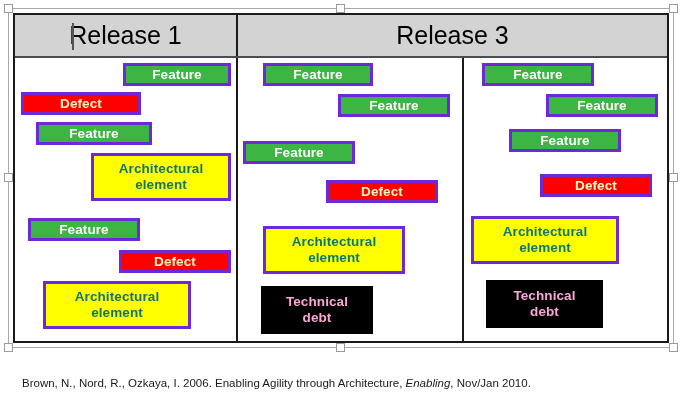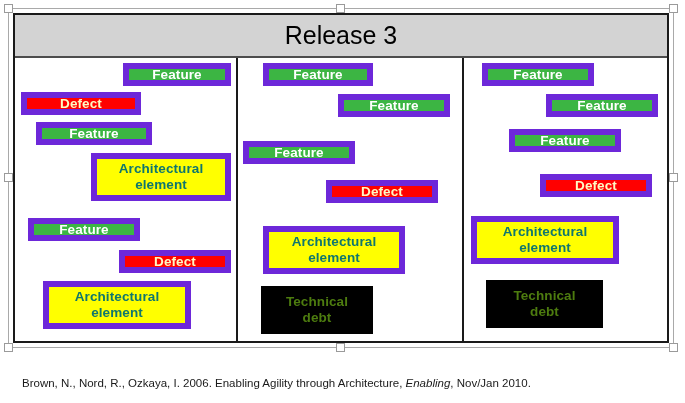--- a/index.html
+++ b/index.html
@@ -104,21 +104,21 @@
     box-sizing: border-box;
     background: #ffffff;
   }
   .body-cell + .body-cell {
     border-left: 2px solid #1a1a1a;
   }
 
   
   .item {
     position: absolute;
-    border: 6px solid #6d28d9;
+    border: 3px solid #6d28d9;
     box-sizing: border-box;
     display: flex;
     align-items: center;
     justify-content: center;
     text-align: center;
     font-weight: bold;
     font-size: 13.5px;
     line-height: 16px;
     letter-spacing: 0.1px;
   }
@@ -129,21 +129,21 @@
   .item.defect {
     background: #ff0000;
     color: #fef9c3;
   }
   .item.arch {
     background: #ffff00;
     color: #0f766e;
   }
   .item.debt {
     background: #000000;
-    color: #4d7c0f;
+    color: #f9a8d4;
     border-color: #000000;
   }
   .item .label {
     display: block;
     padding: 0 4px;
     white-space: pre-line;
   }
 
   
   #caption {
@@ -166,20 +166,24 @@
   <div class="handle h-ml"></div>
   <div class="handle h-mr"></div>
   <div class="handle h-bl"></div>
   <div class="handle h-bc"></div>
   <div class="handle h-br"></div>
 </div>
 
 <div id="release-table">
 
   <div id="table-header">
+    <div class="header-cell col-1">
+      <span>Release 1</span>
+      <div id="text-caret"></div>
+    </div>
     <div class="header-cell col-3">
       <span>Release 3</span>
     </div>
   </div>
 
   <div id="table-body">
     <div class="body-cell col-1" id="cell-release-1">
         <div class="item feature" style="left: 108px; top: 5px; width: 108px; height: 23px;">
           <span class="label">Feature</span>
         </div>

